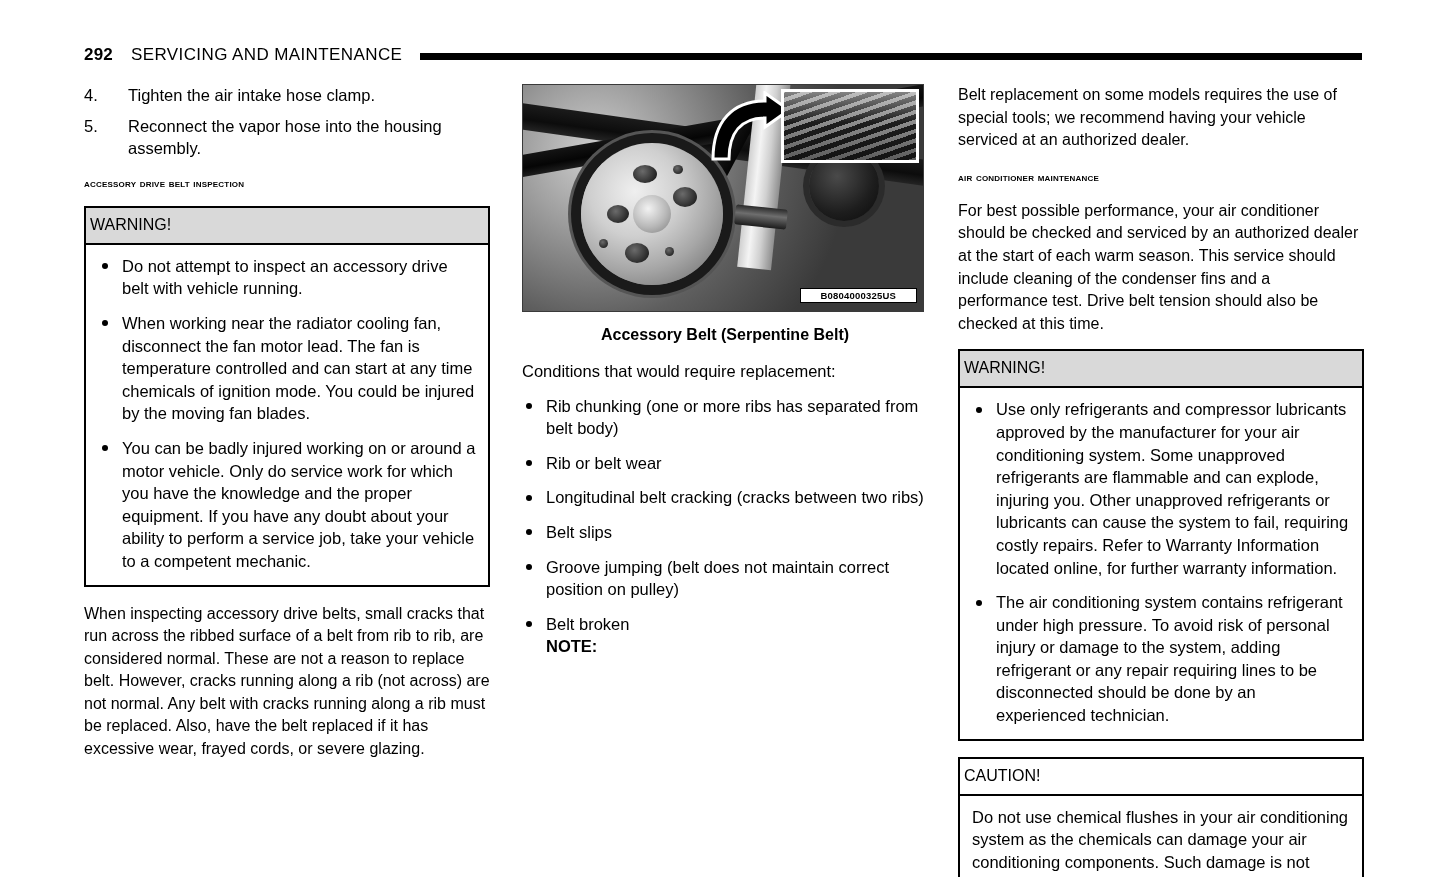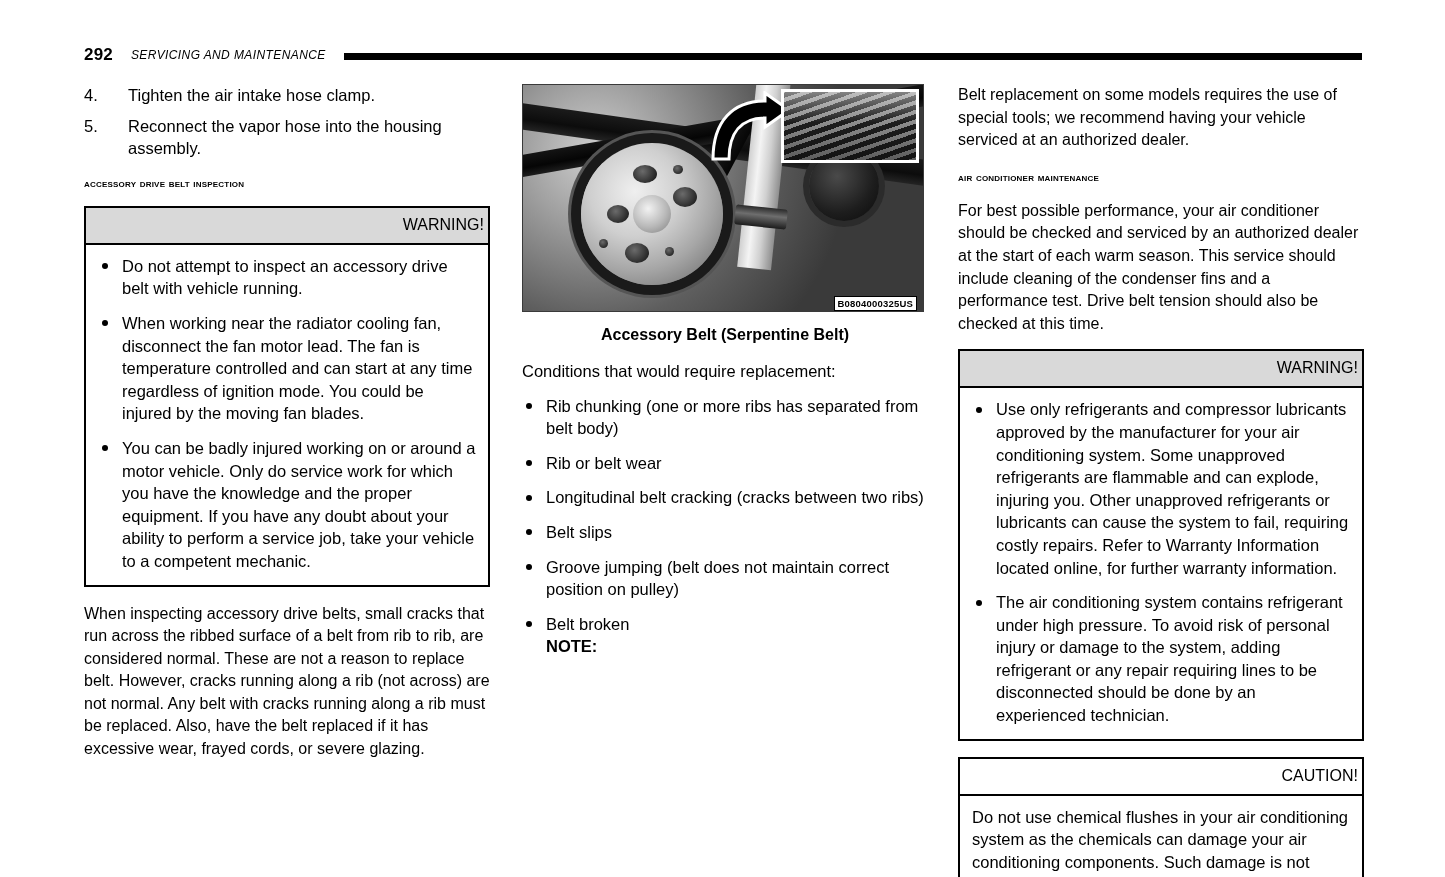--- a/index.html
+++ b/index.html
@@ -21,24 +21,23 @@
     left: 84px; top: 42px;
     width: 1278px; height: 26px;
     display: flex; align-items: center;
   }
   .page-number {
     font-size: 17px; font-weight: bold;
     letter-spacing: 0.2px;
     margin-right: 18px;
   }
   .header-title {
-    font-size: 12px; font-weight: normal;
+    font-size: 17px; font-weight: normal;
     letter-spacing: 0.4px;
     white-space: nowrap;
-    font-style: italic;
   }
   .header-rule {
     flex: 1 1 auto;
     height: 7px;
     background: #000000;
     margin-left: 18px;
     margin-top: 2px;
   }
 
   
@@ -91,21 +90,21 @@
   }
   .section-heading.first { margin-top: 14px; }
 
   
   .alert {
     border: 2px solid #000000;
     background: #ffffff;
     margin: 0 0 16px 0;
   }
   .alert-title {
-    text-align: right;
+    text-align: left;
     font-size: 16px;
     font-weight: normal;
     padding: 8px 4px 9px 4px;
     border-bottom: 2px solid #000000;
   }
   .alert-title.gray { background: #d9d9d9; }
   .alert-title.white { background: #ffffff; }
   .alert-body { padding: 10px 12px 12px 12px; }
 
   ul.bullets { margin: 0; padding: 0; list-style: none; }
@@ -242,27 +241,27 @@
       #8c8c8c 5px, #8c8c8c 9px);
     transform: rotate(-9deg);
   }
   .inset-gloss {
     position: absolute; inset: 0;
     background: linear-gradient(180deg, rgba(255,255,255,.45), rgba(255,255,255,0) 45%, rgba(0,0,0,.35));
   }
   .arrow-svg { position: absolute; left: 184px; top: 6px; }
   .fig-code {
     position: absolute;
-    right: 6px; bottom: 0;
+    right: 6px; bottom: 8px;
     background: #ffffff;
     color: #000000;
     font-size: 9.5px;
     font-weight: bold;
     letter-spacing: 0.2px;
-    padding: 1px 3px;
+    padding: 1px 20px;
     border: 1px solid #000;
     font-family: "Liberation Sans", sans-serif;
   }
   .figure-caption {
     text-align: center;
     font-size: 16px;
     font-weight: bold;
     margin: 14px 0 16px 0;
   }
 
@@ -313,21 +312,21 @@
       <div class="alert">
         <div class="alert-title gray">WARNING!</div>
         <div class="alert-body">
           <ul class="bullets">
             <li>
               <span class="dot"></span>
               <span>Do not attempt to inspect an accessory drive belt with vehicle running.</span>
             </li>
             <li>
               <span class="dot"></span>
-              <span>When working near the radiator cooling fan, disconnect the fan motor lead. The fan is temperature controlled and can start at any time regardless of ignition mode. You could be injured by the moving fan blades.</span>
+              <span>When working near the radiator cooling fan, disconnect the fan motor lead. The fan is temperature controlled and can start at any time chemicals of ignition mode. You could be injured by the moving fan blades.</span>
             </li>
             <li>
               <span class="dot"></span>
               <span>You can be badly injured working on or around a motor vehicle. Only do service work for which you have the knowledge and the proper equipment. If you have any doubt about your ability to perform a service job, take your vehicle to a competent mechanic.</span>
             </li>
           </ul>
         </div>
       </div>
 
       <p class="body">When inspecting accessory drive belts, small cracks that run across the ribbed surface of a belt from rib to rib, are considered normal. These are not a reason to replace belt. However, cracks running along a rib (not across) are not normal. Any belt with cracks running along a rib must be replaced. Also, have the belt replaced if it has excessive wear, frayed cords, or severe glazing.</p>

